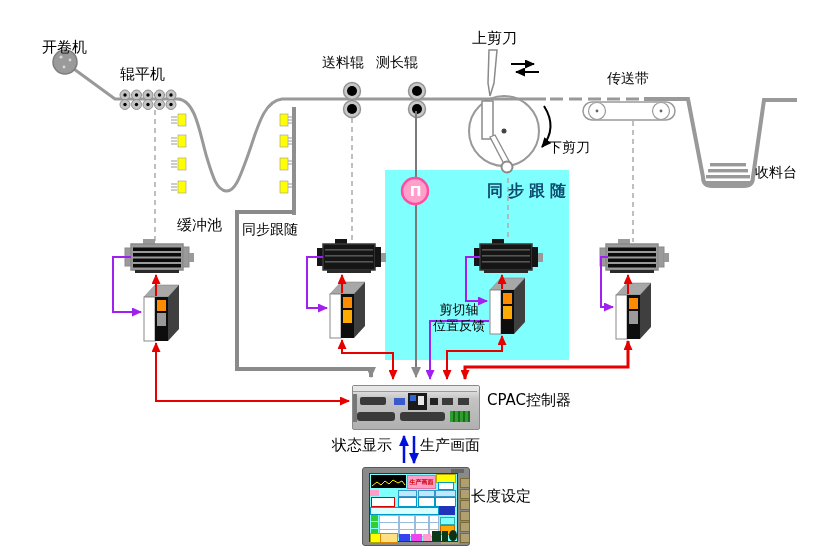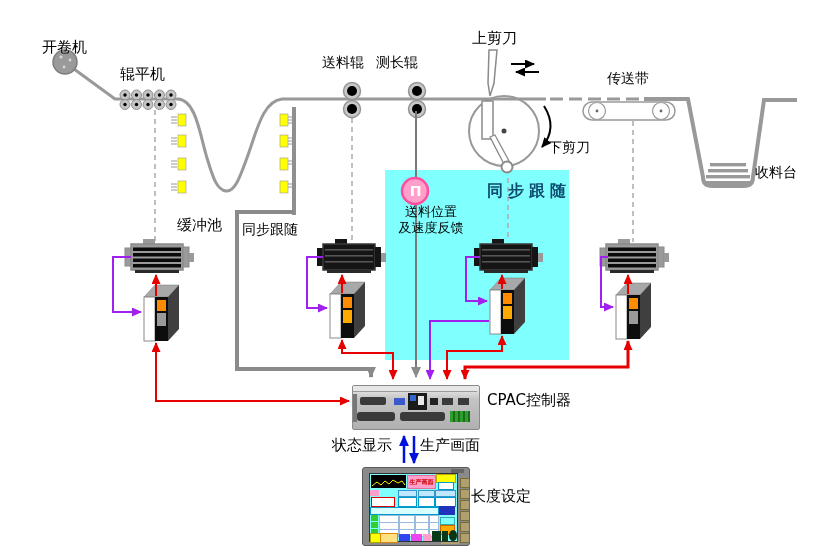--- a/index.html
+++ b/index.html
@@ -294,23 +294,23 @@
 <div class="lbl" style="left:322px;top:54px">送料辊</div>
 <div class="lbl" style="left:376px;top:54px">测长辊</div>
 <div class="lbl big" style="left:472px;top:30px">上剪刀</div>
 <div class="lbl" style="left:607px;top:70px">传送带</div>
 <div class="lbl" style="left:548px;top:139px">下剪刀</div>
 <div class="lbl" style="left:755px;top:164px">收料台</div>
 <div class="lbl big" style="left:177px;top:217px">缓冲池</div>
 <div class="lbl" style="left:242px;top:221px">同步跟随</div>
 <div class="lbl sync" style="left:487px;top:182px">同步跟随</div>
 
-<div class="fb-block" style="left:392px;top:204px;width:78px">
-  <div>送料位置</div>
-  <div>及速度反馈</div>
+<div class="fb-block" style="left:424px;top:302px;width:70px">
+  <div>剪切轴</div>
+  <div>位置反馈</div>
 </div>
 
 <div class="lbl big" style="left:487px;top:392px">CPAC控制器</div>
 <div class="lbl big" style="left:332px;top:437px">状态显示</div>
 <div class="lbl big" style="left:420px;top:437px">生产画面</div>
 <div class="lbl big" style="left:471px;top:488px">长度设定</div>
 
 <div class="cpac">
   <div class="p" style="left:0;top:0;width:124px;height:5px;background:#e6e6e6;border-bottom:1px solid #9a9a9a"></div>
   <div class="p" style="left:0;top:8px;width:4px;height:28px;background:#777"></div>

